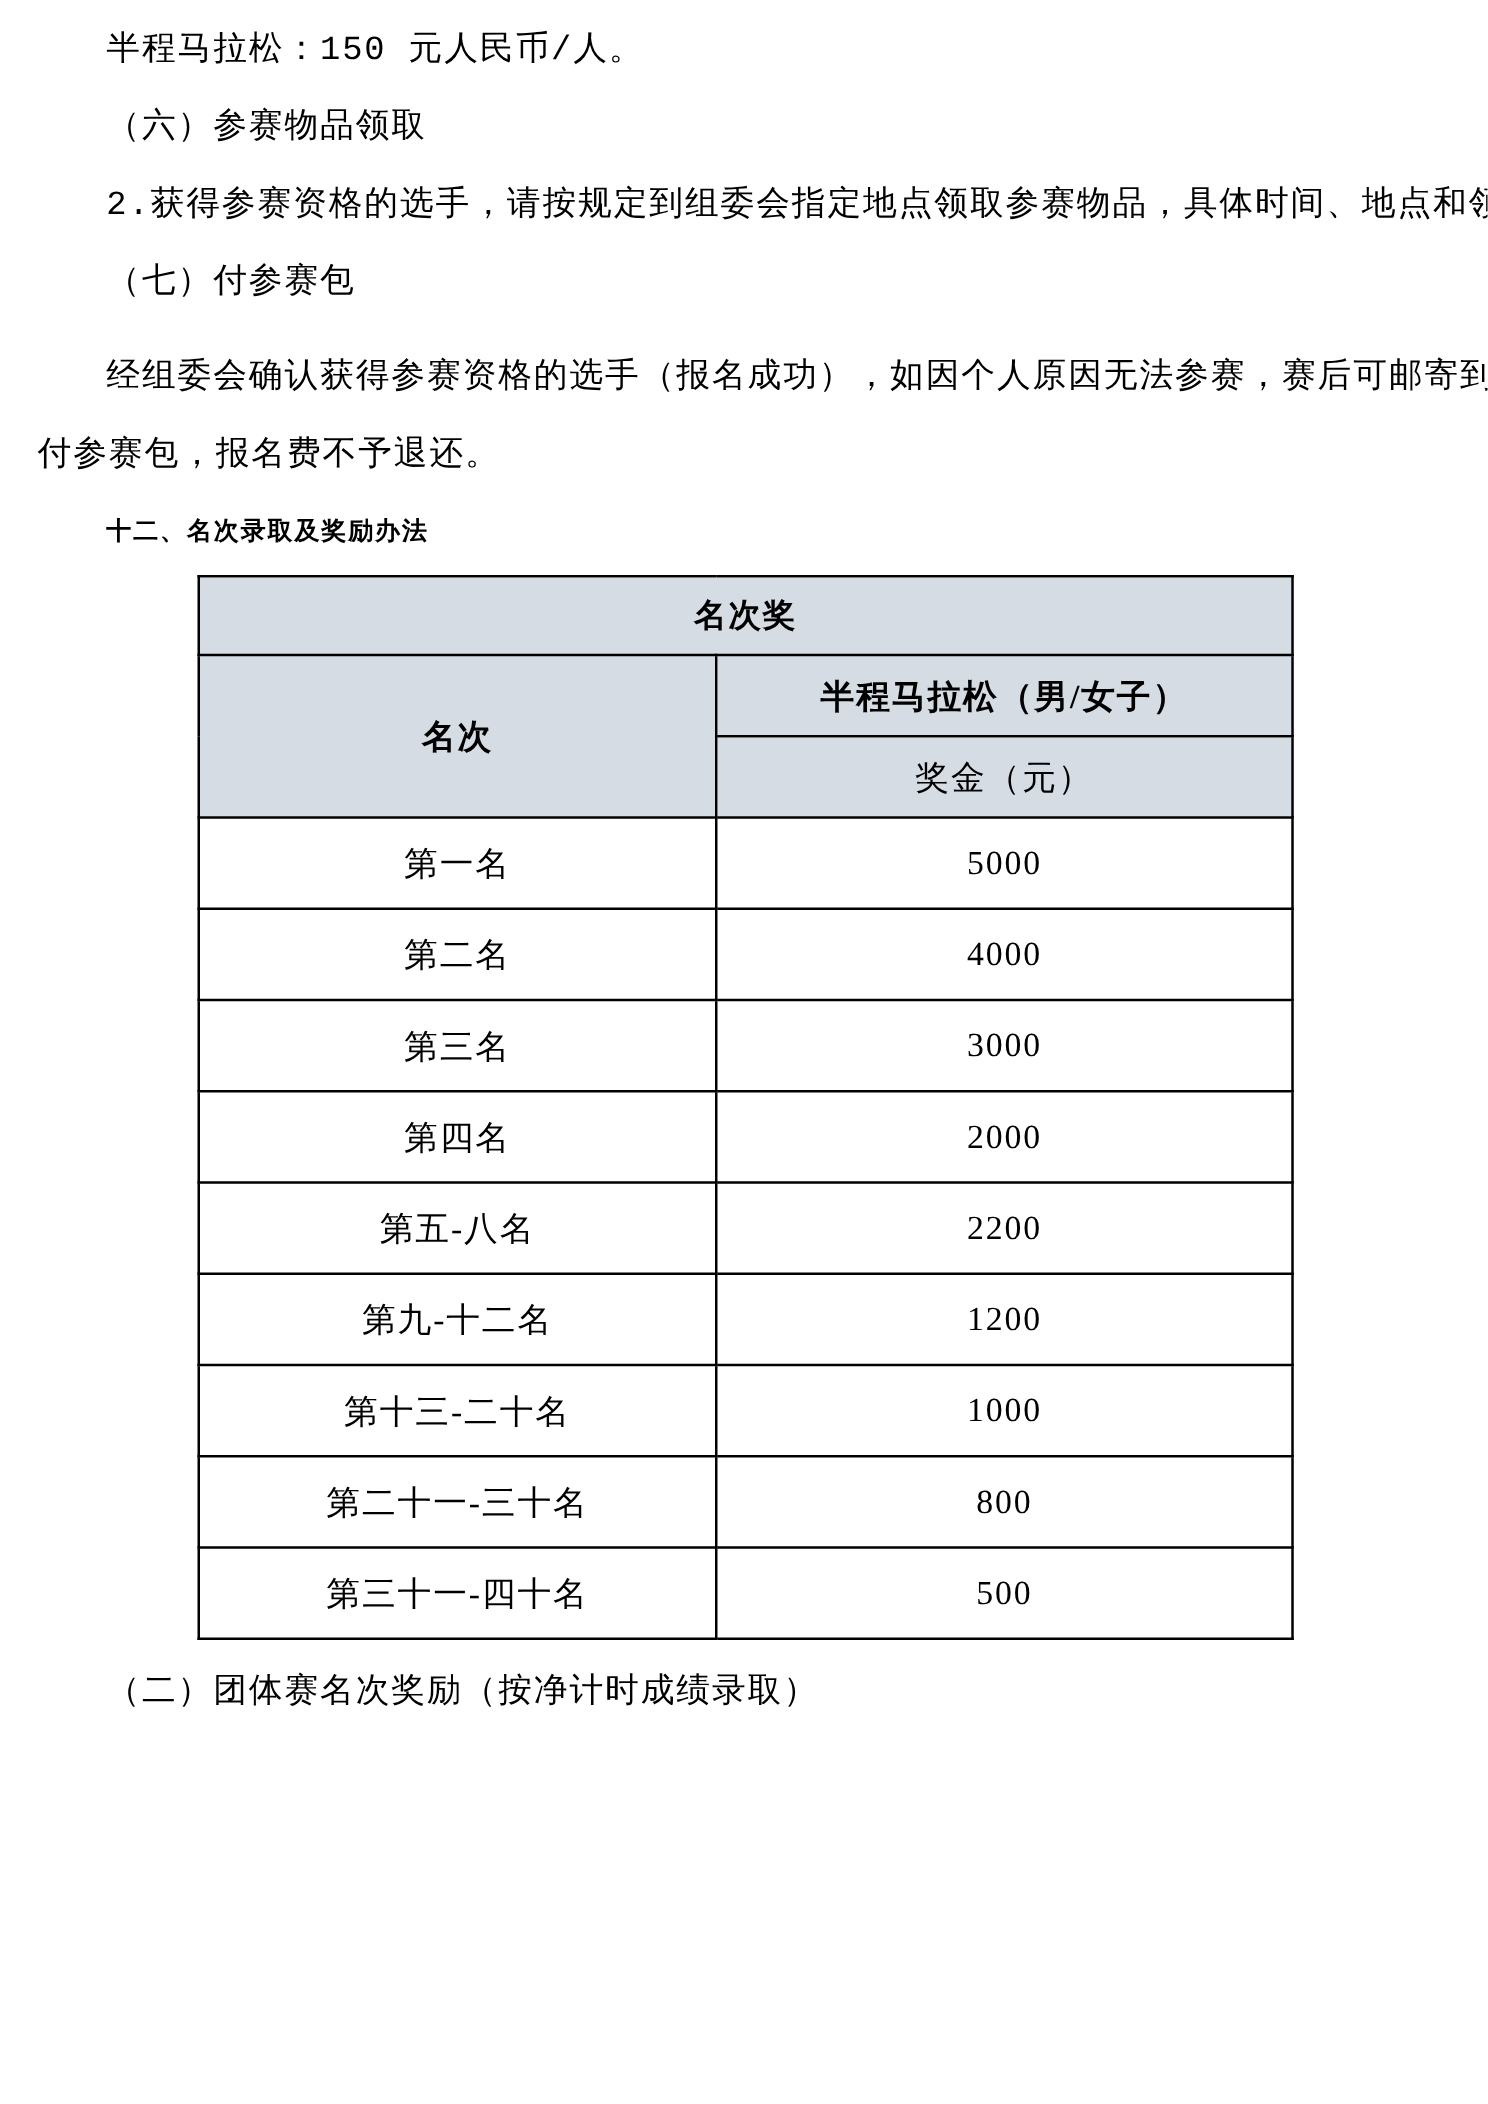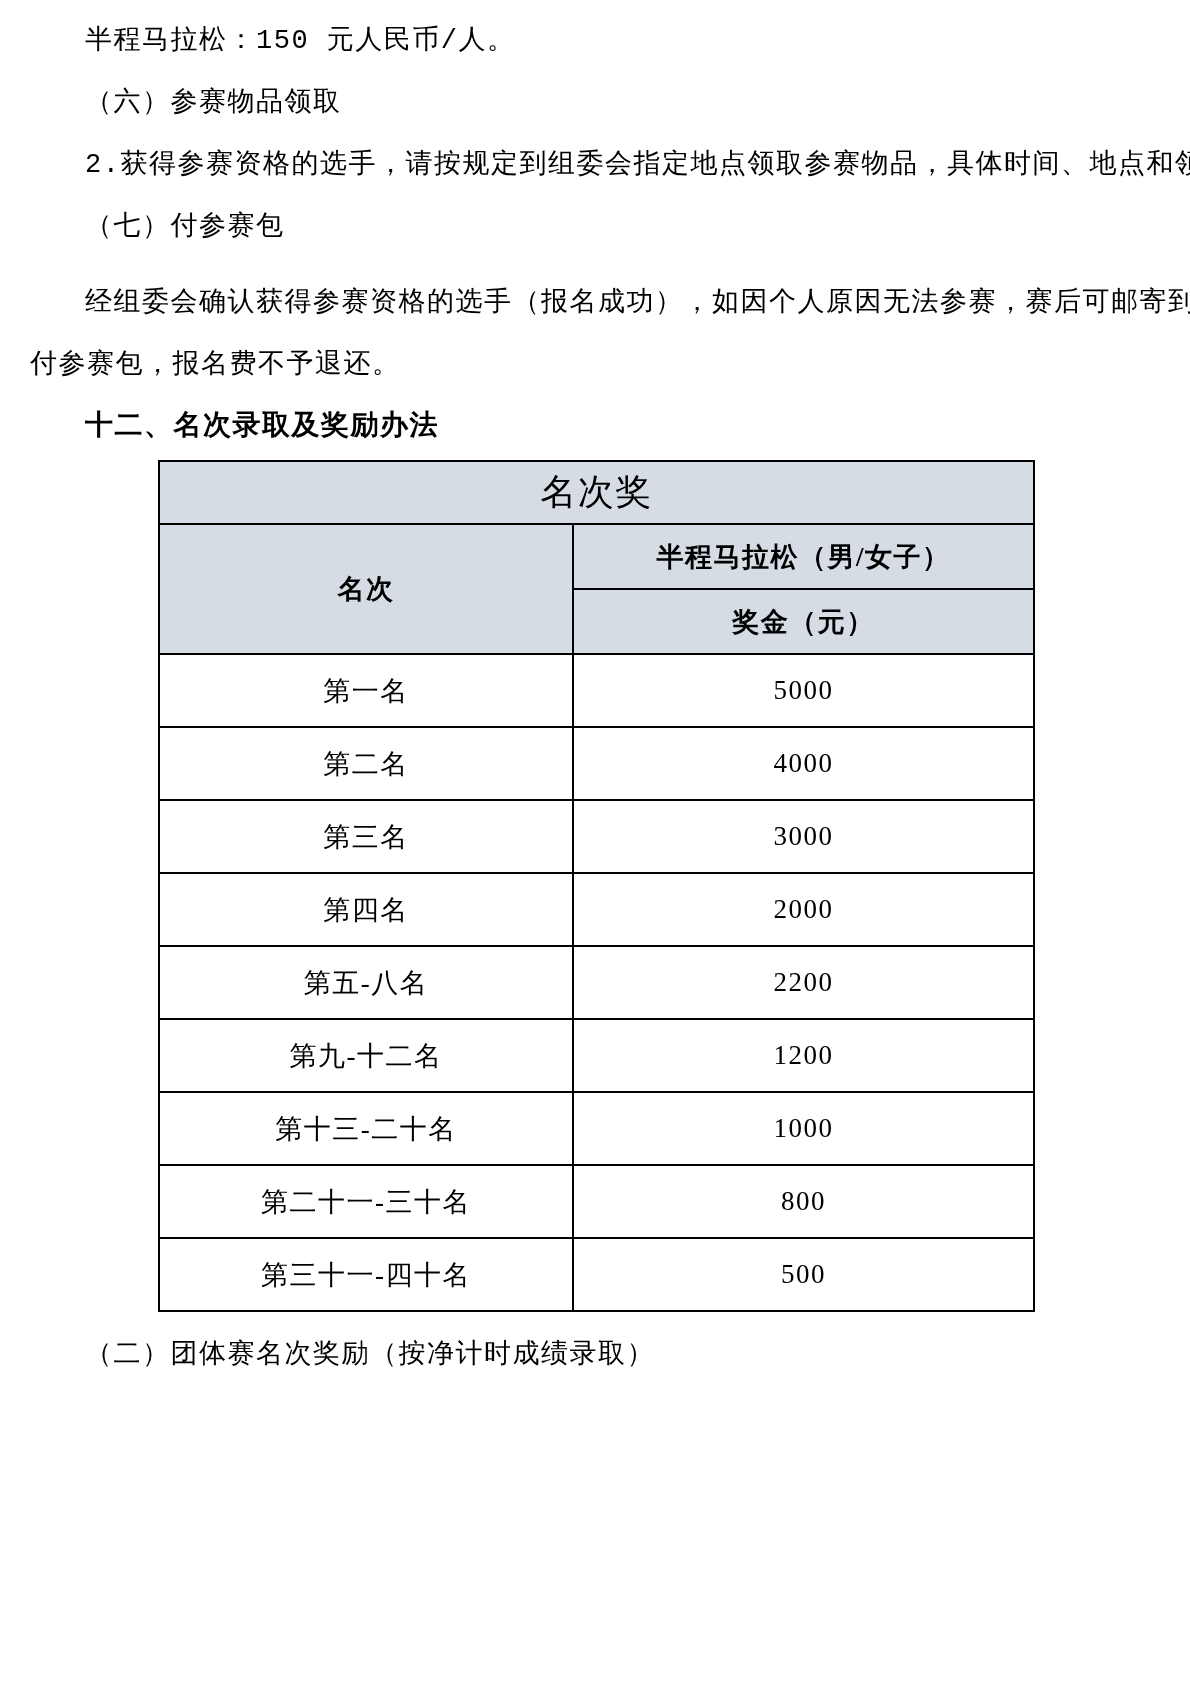--- a/index.html
+++ b/index.html
@@ -35,50 +35,50 @@
     font-family: Liberation Mono, monospace;
   }
   .line.indent {
     padding-left: 55px;
   }
   .para { margin: 0; }
   
   .doc-body .para:nth-child(5) { margin-top: 14px; }
   .para.heading .line {
     font-weight: 700;
-    font-size: 28px;
+    font-size: 20px;
   }
   .prize-table {
     border-collapse: collapse;
     table-layout: fixed;
     width: 875px;
     margin: 2px 0 0 128px;
   }
   .prize-table td {
     border: 2px solid var(--border-color);
     text-align: center;
     vertical-align: middle;
     font-size: 27px;
     letter-spacing: 1.5px;
     padding: 0;
     overflow: hidden;
   }
   .prize-table .t-title td {
     height: 61px;
     background: var(--header-bg);
-    font-weight: 400;
-    font-size: 36px;
+    font-weight: 700;
+    font-size: 26px;
   }
   .prize-table .t-head td {
     background: var(--header-bg);
     font-weight: 700;
   }
   .prize-table .t-head td.rank-head { height: 128px; }
   .prize-table .t-head td.event-head { height: 62px; }
-  .prize-table .t-head2 td { height: 62px; background: var(--header-bg); font-weight: 700; }
+  .prize-table .t-head2 td { height: 62px; background: var(--header-bg); font-weight: 400; }
   .prize-table tbody td { height: 71px; background: #ffffff; }
   .doc-footer .para { margin-top: 12px; }
 </style>
 </head>
 <body>
 
 <div class="page">
 
   <div class="doc-body">
 

